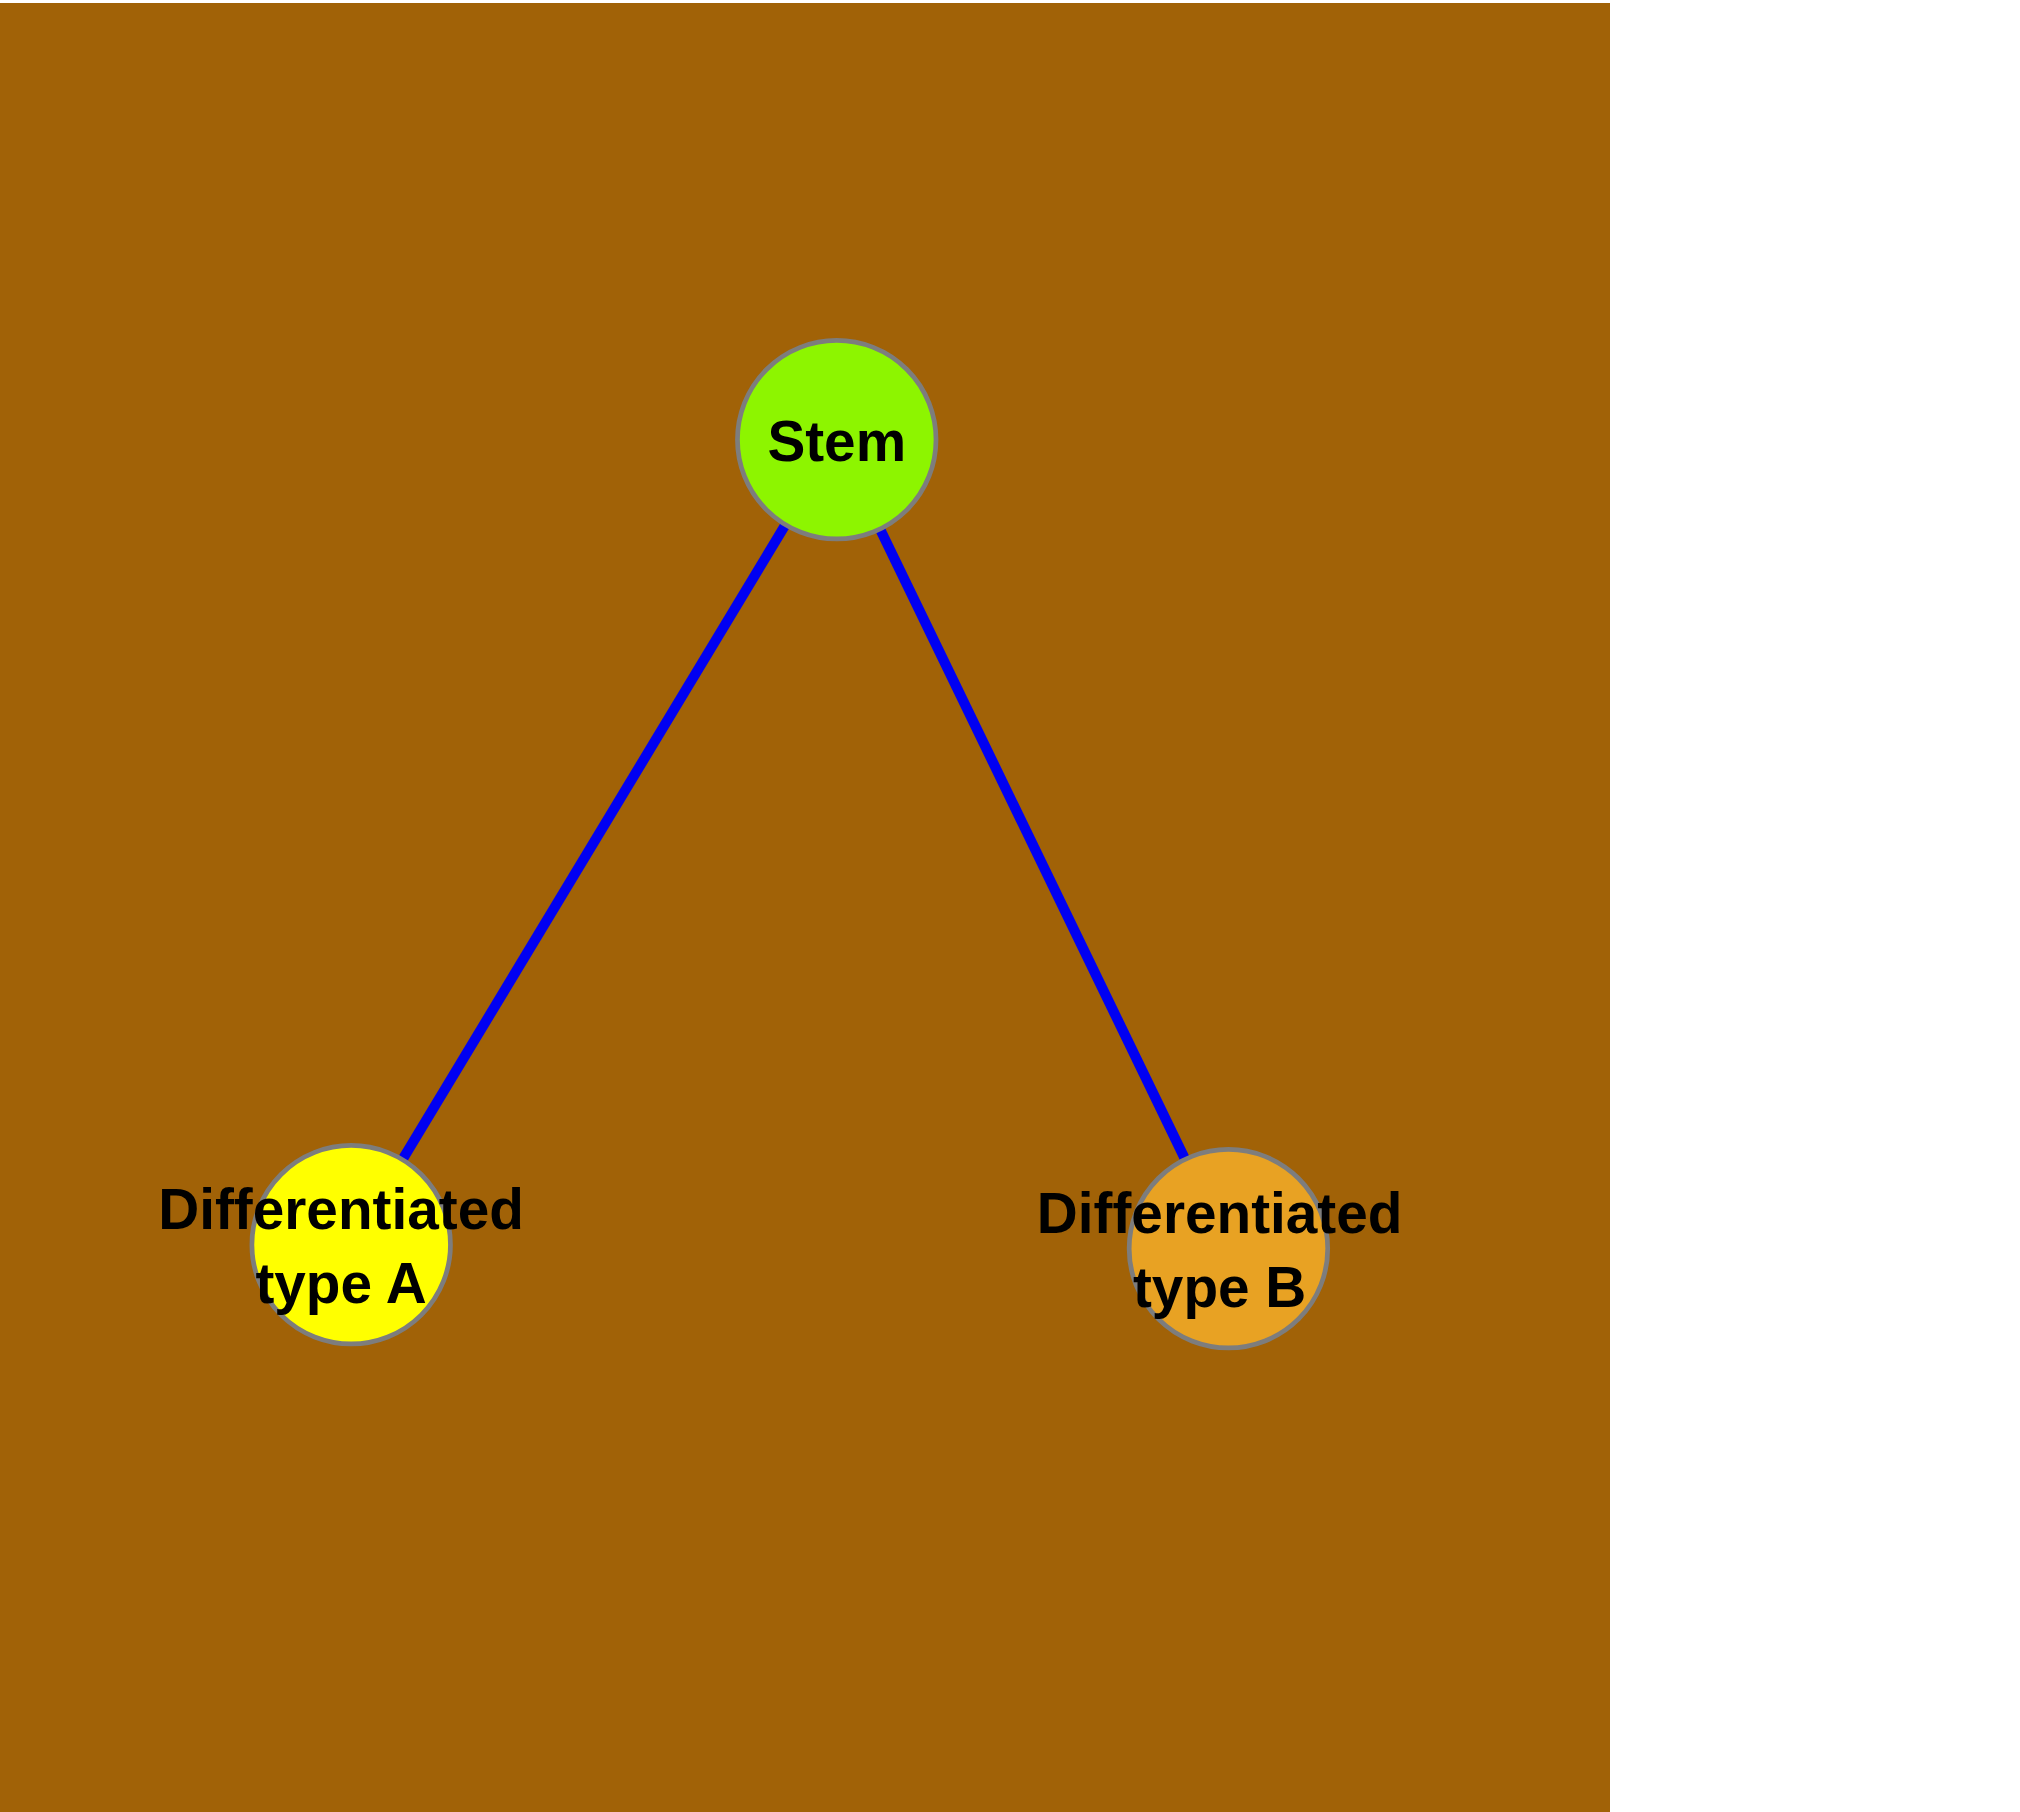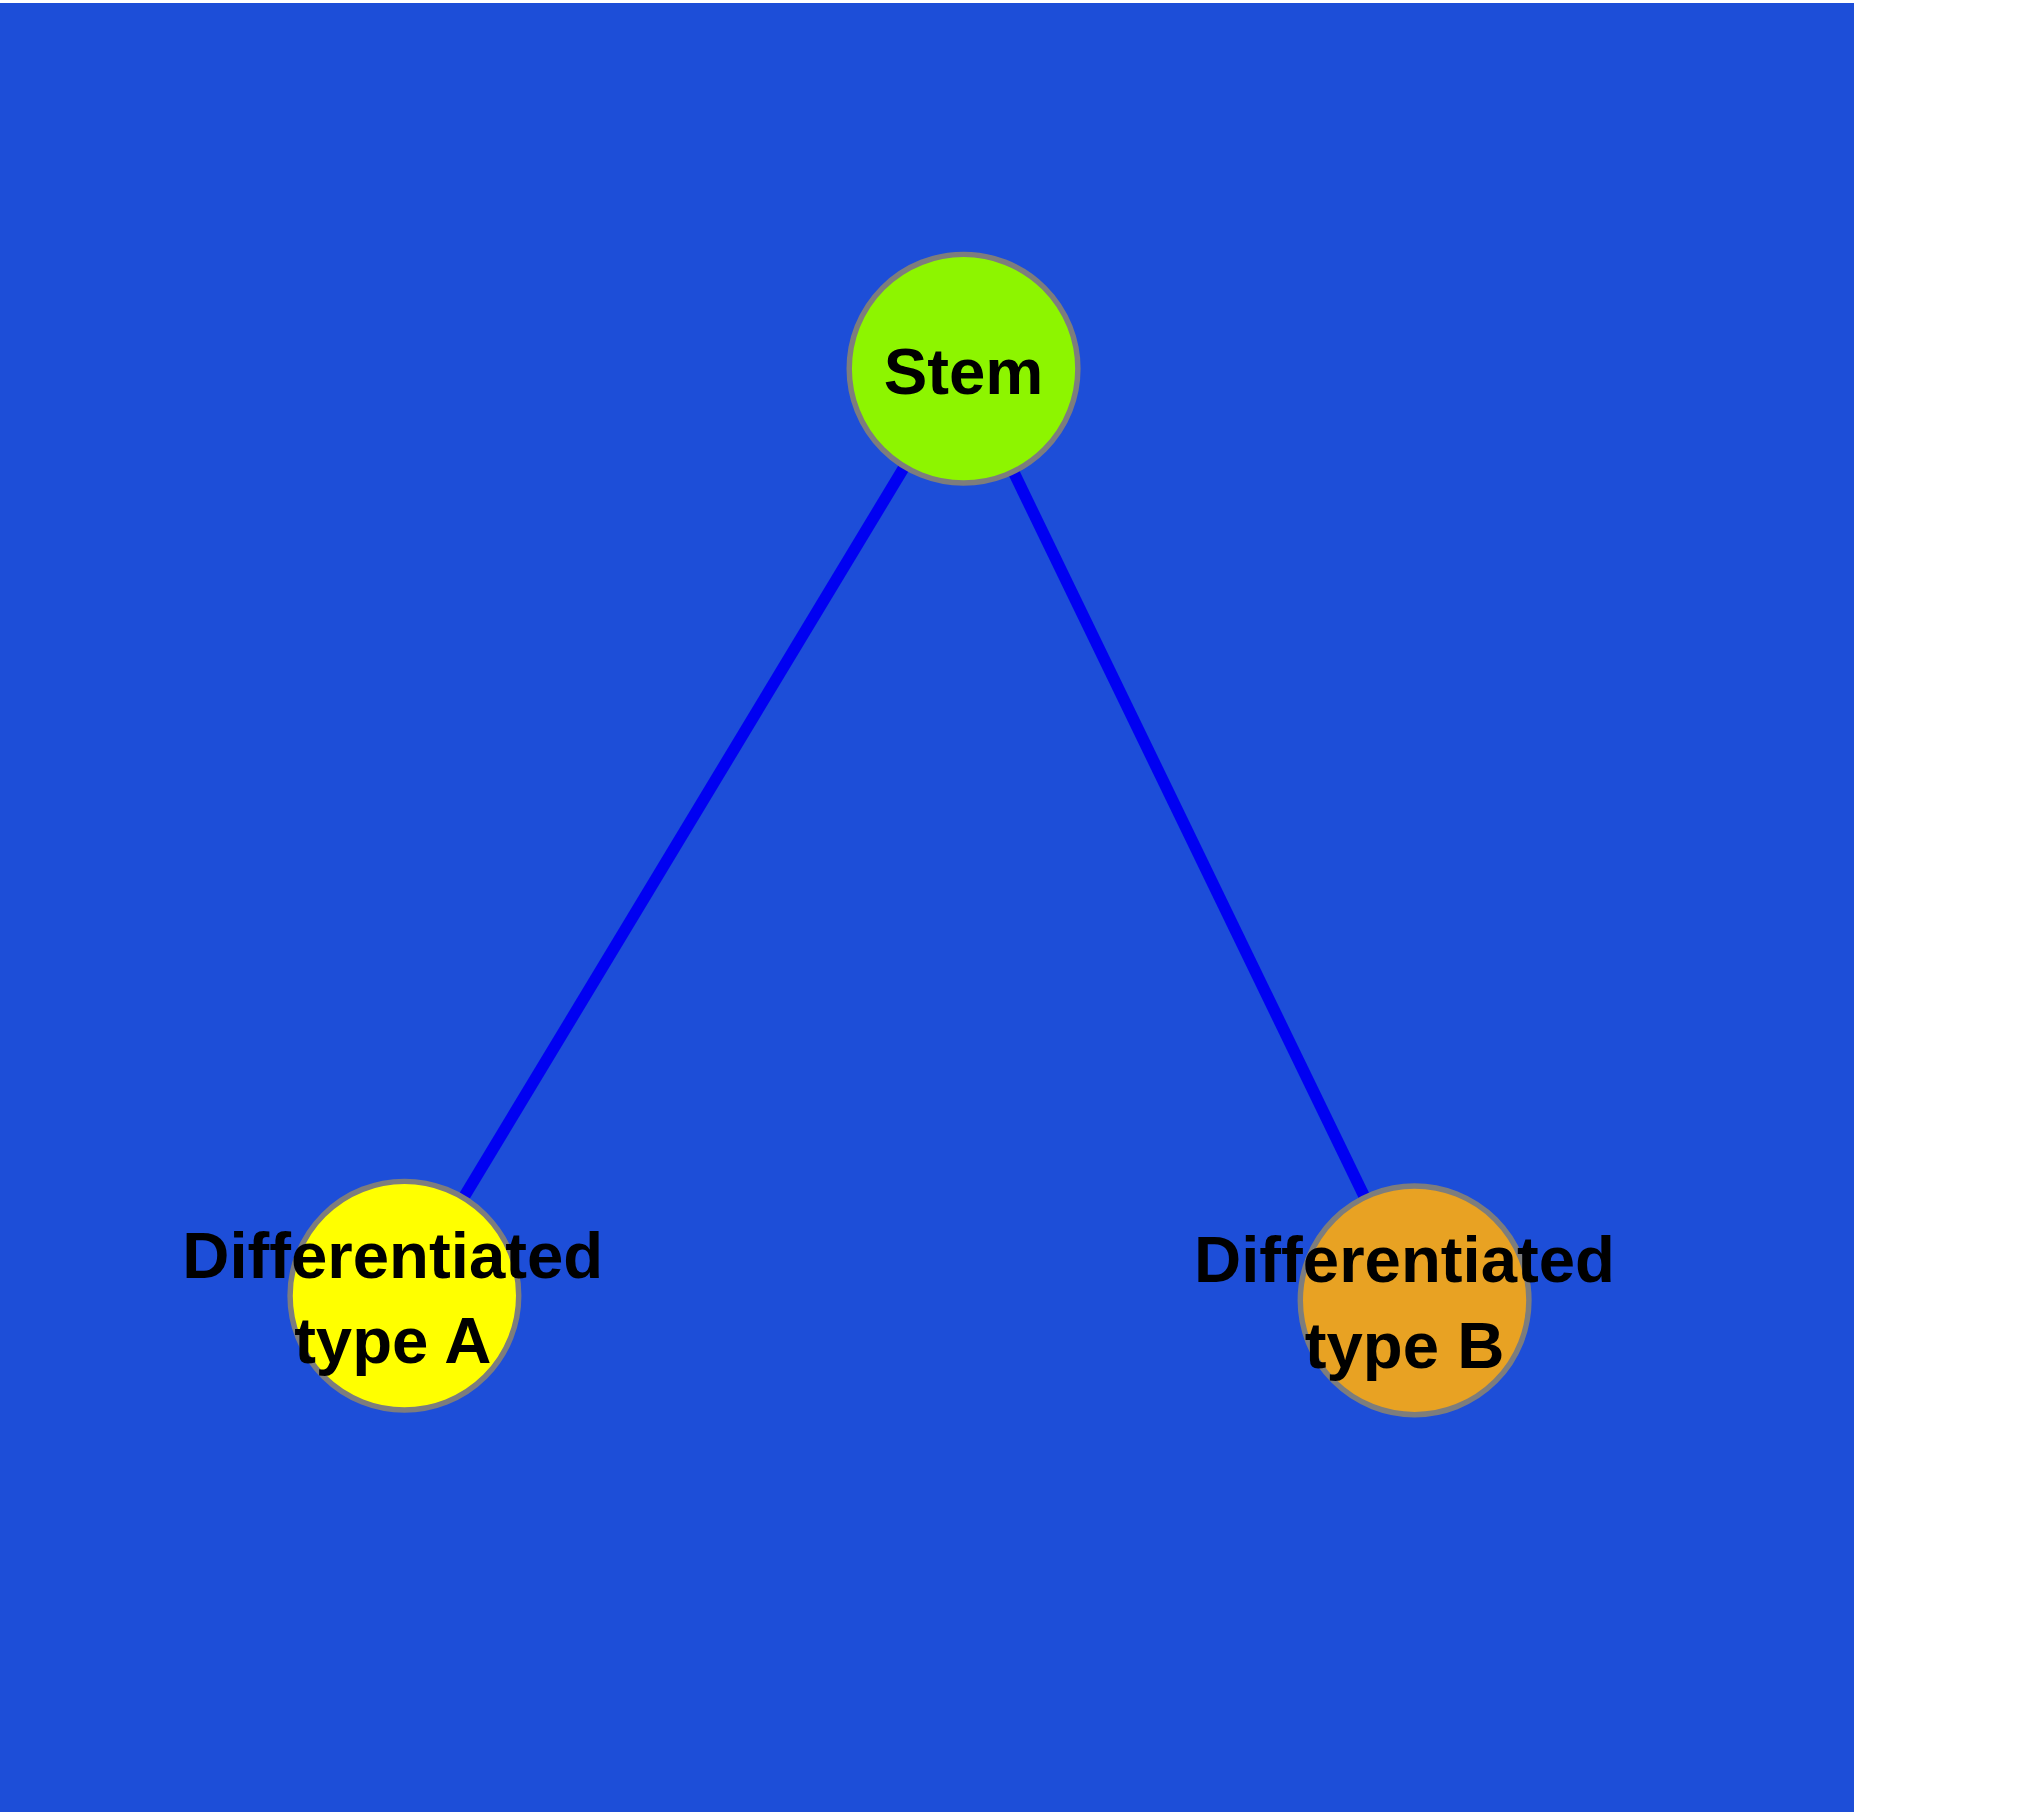--- a/index.html
+++ b/index.html
@@ -21,21 +21,21 @@
     height: 100%;
   }
   .node-label {
     font-weight: bold;
     pointer-events: none;
   }
 </style>
 </head>
 <body>
 
-<div class="stage" style="background: #1d4ed8; width: 1854px; height: 1810px;">
+<div class="stage" style="background: #a16207; width: 1610px; height: 1810px;">
   <svg xmlns="http://www.w3.org/2000/svg" viewBox="0 0 2384 2135" preserveAspectRatio="xMidYMid meet">
     <g>
         <line x1="1239" y1="374" x2="520" y2="1566" stroke="#0000F2" stroke-width="15"></line>
         <line x1="1239" y1="374" x2="1819" y2="1572" stroke="#0000F2" stroke-width="15"></line>
       </g>
     <g>
         <g>
           <circle cx="1239" cy="374" r="147" fill="#8DF500" stroke="#7D7D7D" stroke-width="7"></circle>
           <text class="node-label" text-anchor="middle" font-size="84" fill="#000000"><tspan x="1239" y="406">Stem</tspan></text>
         </g>

